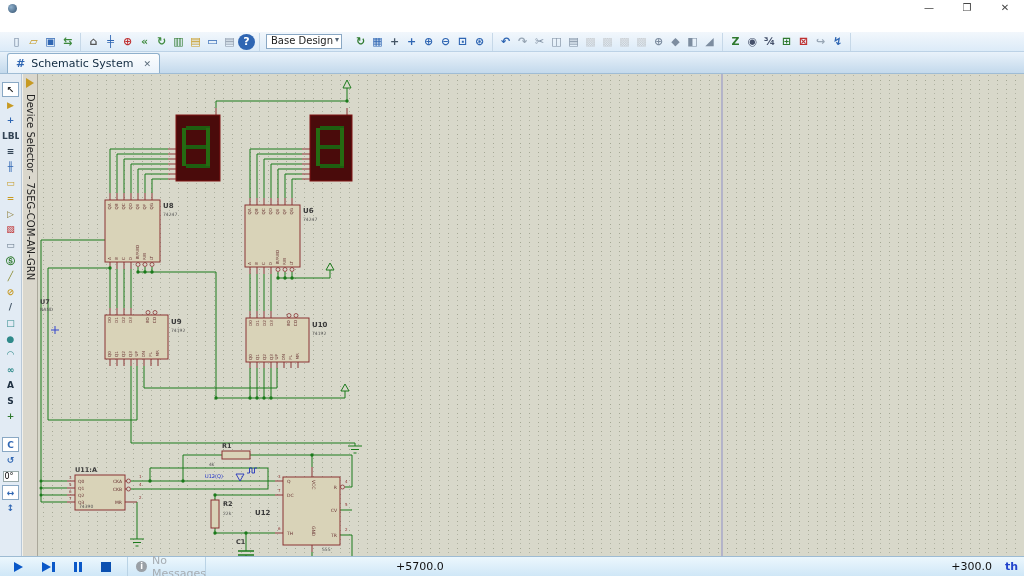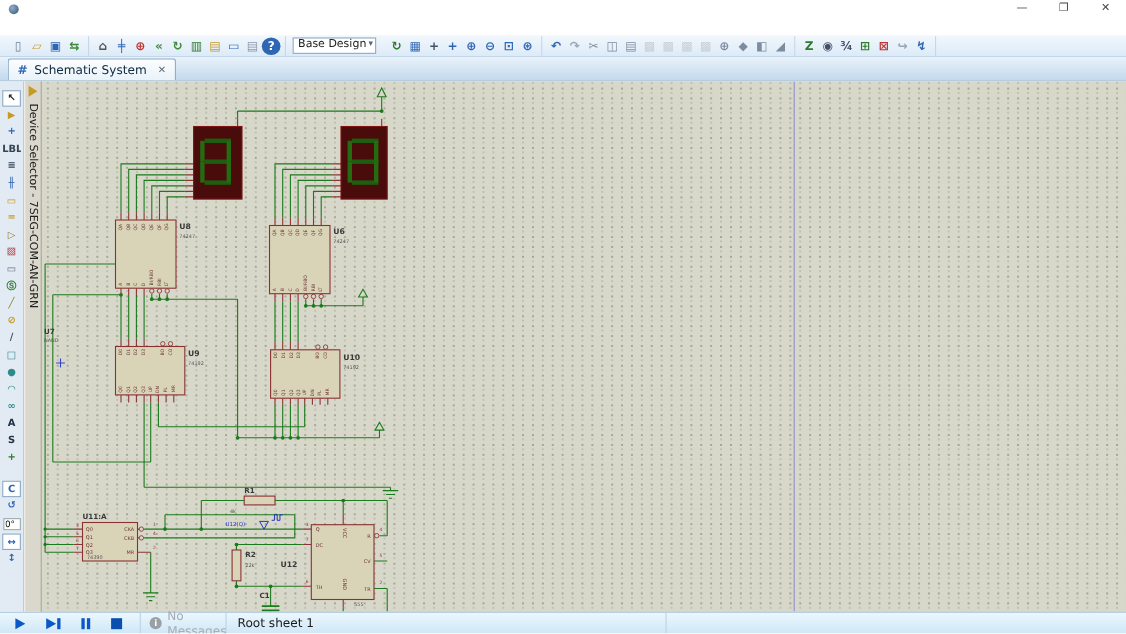--- a/index.html
+++ b/index.html
@@ -489,18 +489,20 @@
       <div id="pause-btn">
           <div class="bar"></div>
           <div class="bar"></div>
         </div>
       <div id="stop-btn"></div>
     </div>
     <div class="sb-cell" id="sb-messages">
       <div id="msg-icon">i</div>
       <span>No Messages</span>
     </div>
-    <div class="sb-cell" id="sb-sheet">
-      <span>Root sheet 1</span>
+    <div class="sb-cell" id="sb-coords" style="border-right:none;">
+      <span id="coord-x">+5700.0</span>
+      <span id="coord-y">+300.0</span>
+      <span id="coord-units">th</span>
     </div>
   </div>
 
 </div>
 
 </body></html>

